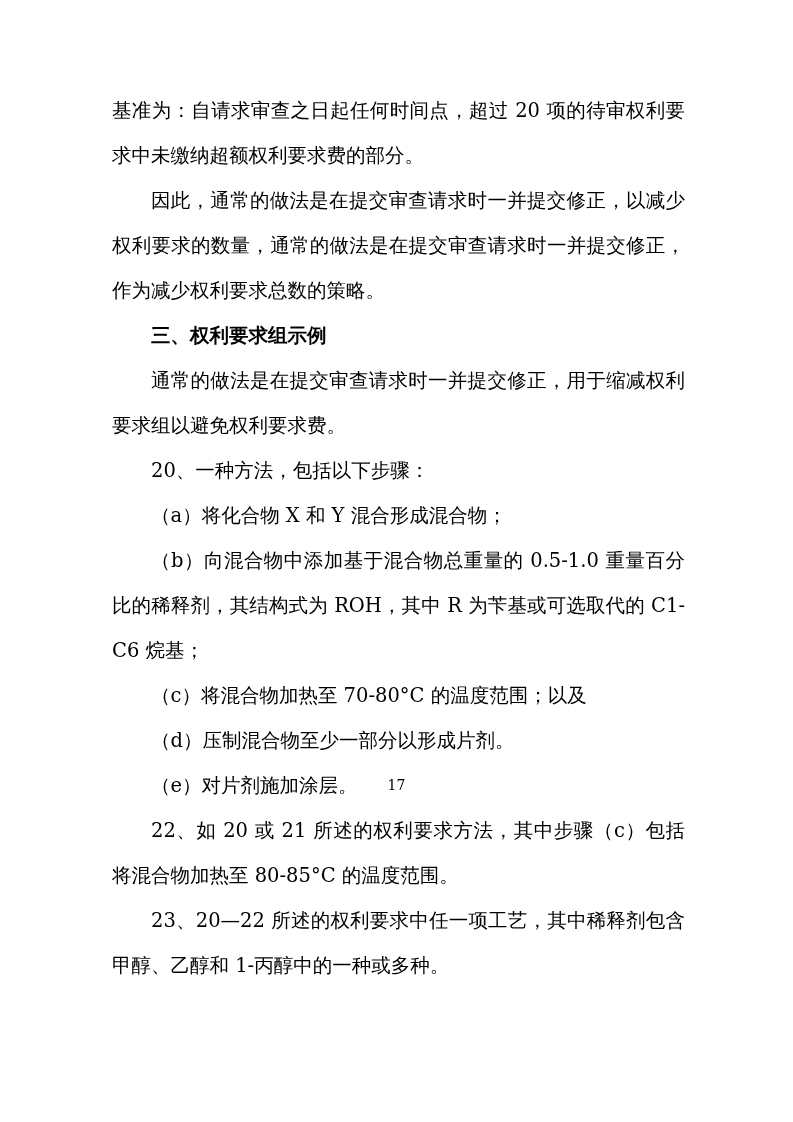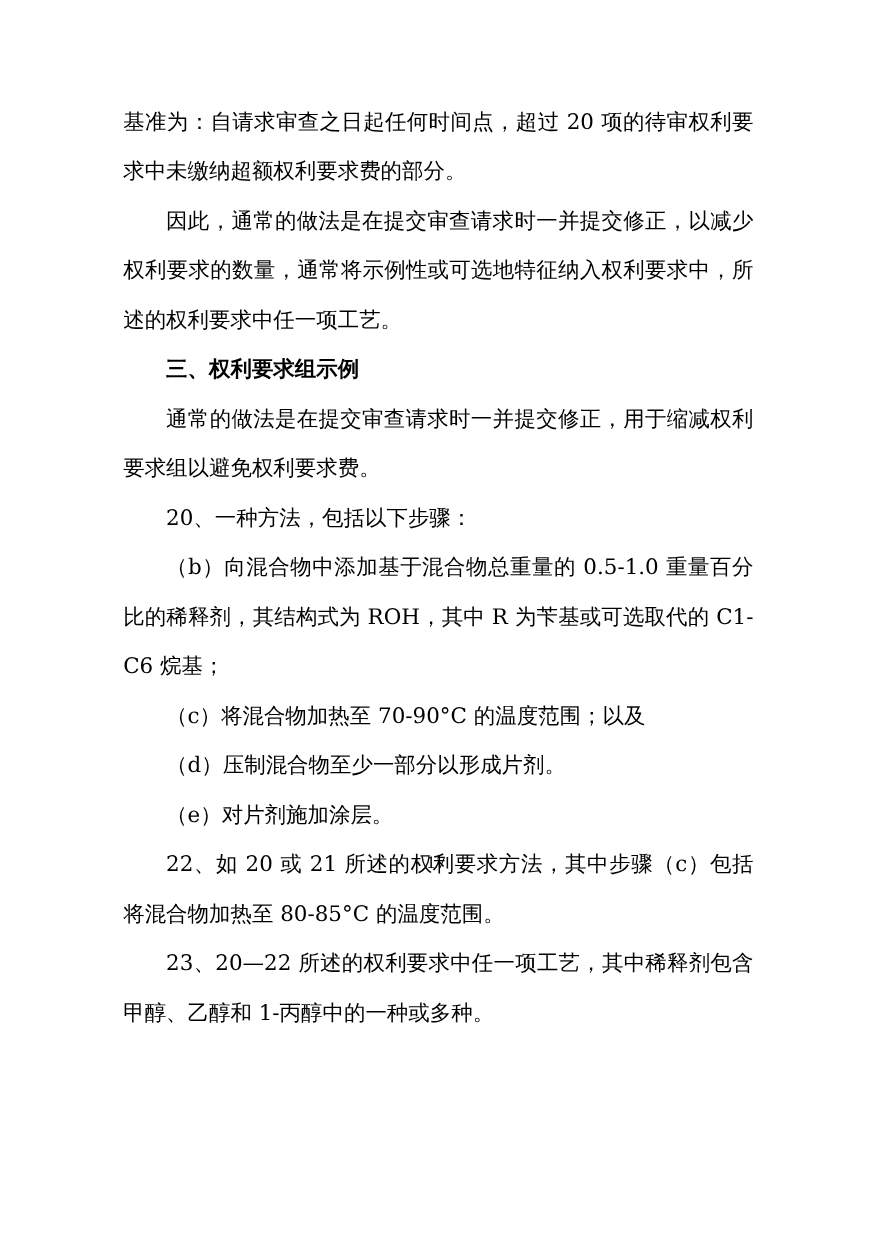--- a/index.html
+++ b/index.html
@@ -50,25 +50,26 @@
     font-family: "DejaVu Serif", "Liberation Serif", serif;
     line-height: 1;
   }
 </style>
 </head>
 <body>
 
 <div class="page">
   <div class="doc-body">
     <p class="para no-indent">基准为：自请求审查之日起任何时间点，超过 20 项的待审权利要求中未缴纳超额权利要求费的部分。</p>
-    <p class="para">因此，通常的做法是在提交审查请求时一并提交修正，以减少权利要求的数量，通常将示例性或可选地特征纳入权利要求中，所述的权利要求中任一项工艺。</p>
+    <p class="para">因此，通常的做法是在提交审查请求时一并提交修正，以减少权利要求的数量，通常的做法是在提交审查请求时一并提交修正，作为减少权利要求总数的策略。</p>
     <p class="para heading">三、权利要求组示例</p>
     <p class="para">通常的做法是在提交审查请求时一并提交修正，用于缩减权利要求组以避免权利要求费。</p>
     <p class="para">20、一种方法，包括以下步骤：</p>
+    <p class="para">（a）将化合物 X 和 Y 混合形成混合物；</p>
     <p class="para">（b）向混合物中添加基于混合物总重量的 0.5-1.0 重量百分比的稀释剂，其结构式为 ROH，其中 R 为苄基或可选取代的 C1-C6 烷基；</p>
-    <p class="para">（c）将混合物加热至 70-90°C 的温度范围；以及</p>
+    <p class="para">（c）将混合物加热至 70-80°C 的温度范围；以及</p>
     <p class="para">（d）压制混合物至少一部分以形成片剂。</p>
     <p class="para">（e）对片剂施加涂层。</p>
     <p class="para">22、如 20 或 21 所述的权利要求方法，其中步骤（c）包括将混合物加热至 80-85°C 的温度范围。</p>
     <p class="para">23、20—22 所述的权利要求中任一项工艺，其中稀释剂包含甲醇、乙醇和 1-丙醇中的一种或多种。</p>
   </div>
   <div class="page-number">17</div>
 </div>
 
 </body></html>

